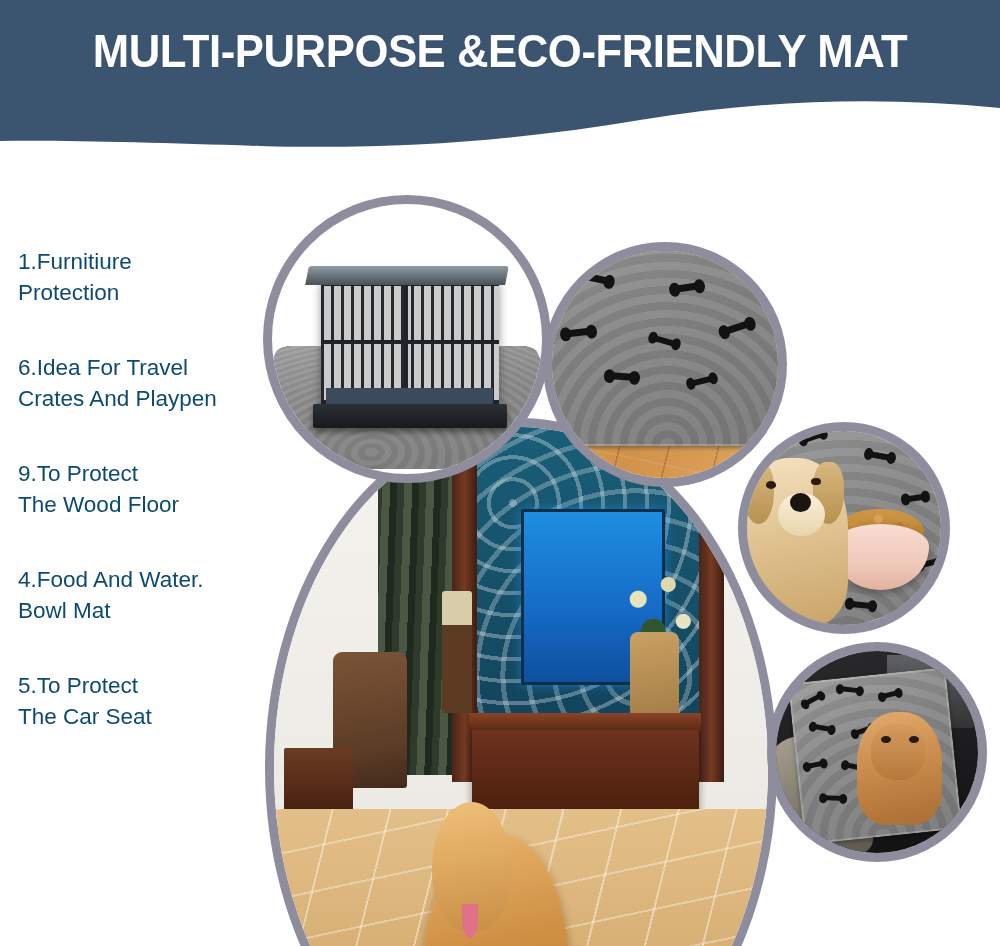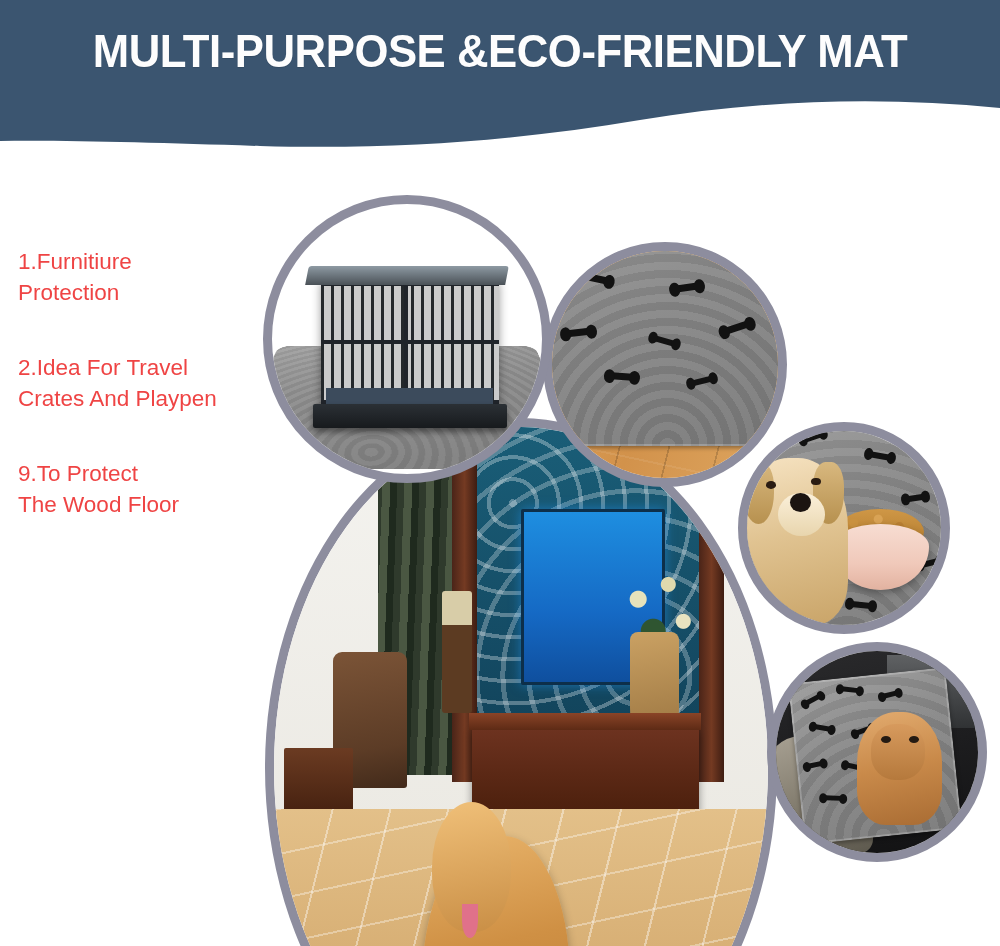--- a/index.html
+++ b/index.html
@@ -32,21 +32,21 @@
     line-height:58px;
     text-shadow:0 1px 1px rgba(0,0,0,0.12);
   }
 
   
   .feature-list{
     position:absolute;left:18px;top:246px;width:262px;
   }
   .feature-item{
     margin-bottom:44px;
-    color:#ef4444;
+    color:#0c4a6e;
     font-size:22.5px;
     line-height:31px;
     font-family:"Liberation Sans","DejaVu Sans",sans-serif;
     font-weight:normal;
     white-space:pre-line;
   }
 
   
   .collage{
     position:absolute;left:255px;top:170px;width:745px;height:776px;
@@ -316,24 +316,28 @@
              C 880,96 760,100 640,120
              C 520,140 400,150 260,146
              C 160,143 70,140 0,141 Z" fill="#3b5570"></path>
   </svg>
   <div class="header-title">MULTI-PURPOSE &amp;ECO-FRIENDLY MAT</div>
 </div>
 
 <div class="feature-list">
   <div class="feature-item">1.Furnitiure
   Protection</div>
-  <div class="feature-item">2.Idea For Travel
+  <div class="feature-item">6.Idea For Travel
   Crates And Playpen</div>
   <div class="feature-item">9.To Protect
   The Wood Floor</div>
+  <div class="feature-item">4.Food And Water.
+  Bowl Mat</div>
+  <div class="feature-item">5.To Protect
+  The Car Seat</div>
 </div>
 
 <div class="collage">
 
   <div class="circ" id="circle-crate">
     <div class="scene">
       <div class="crate-floor"></div>
       <div class="crate-dog"></div>
       <div class="crate-dog2"></div>
       <div class="crate-box">

